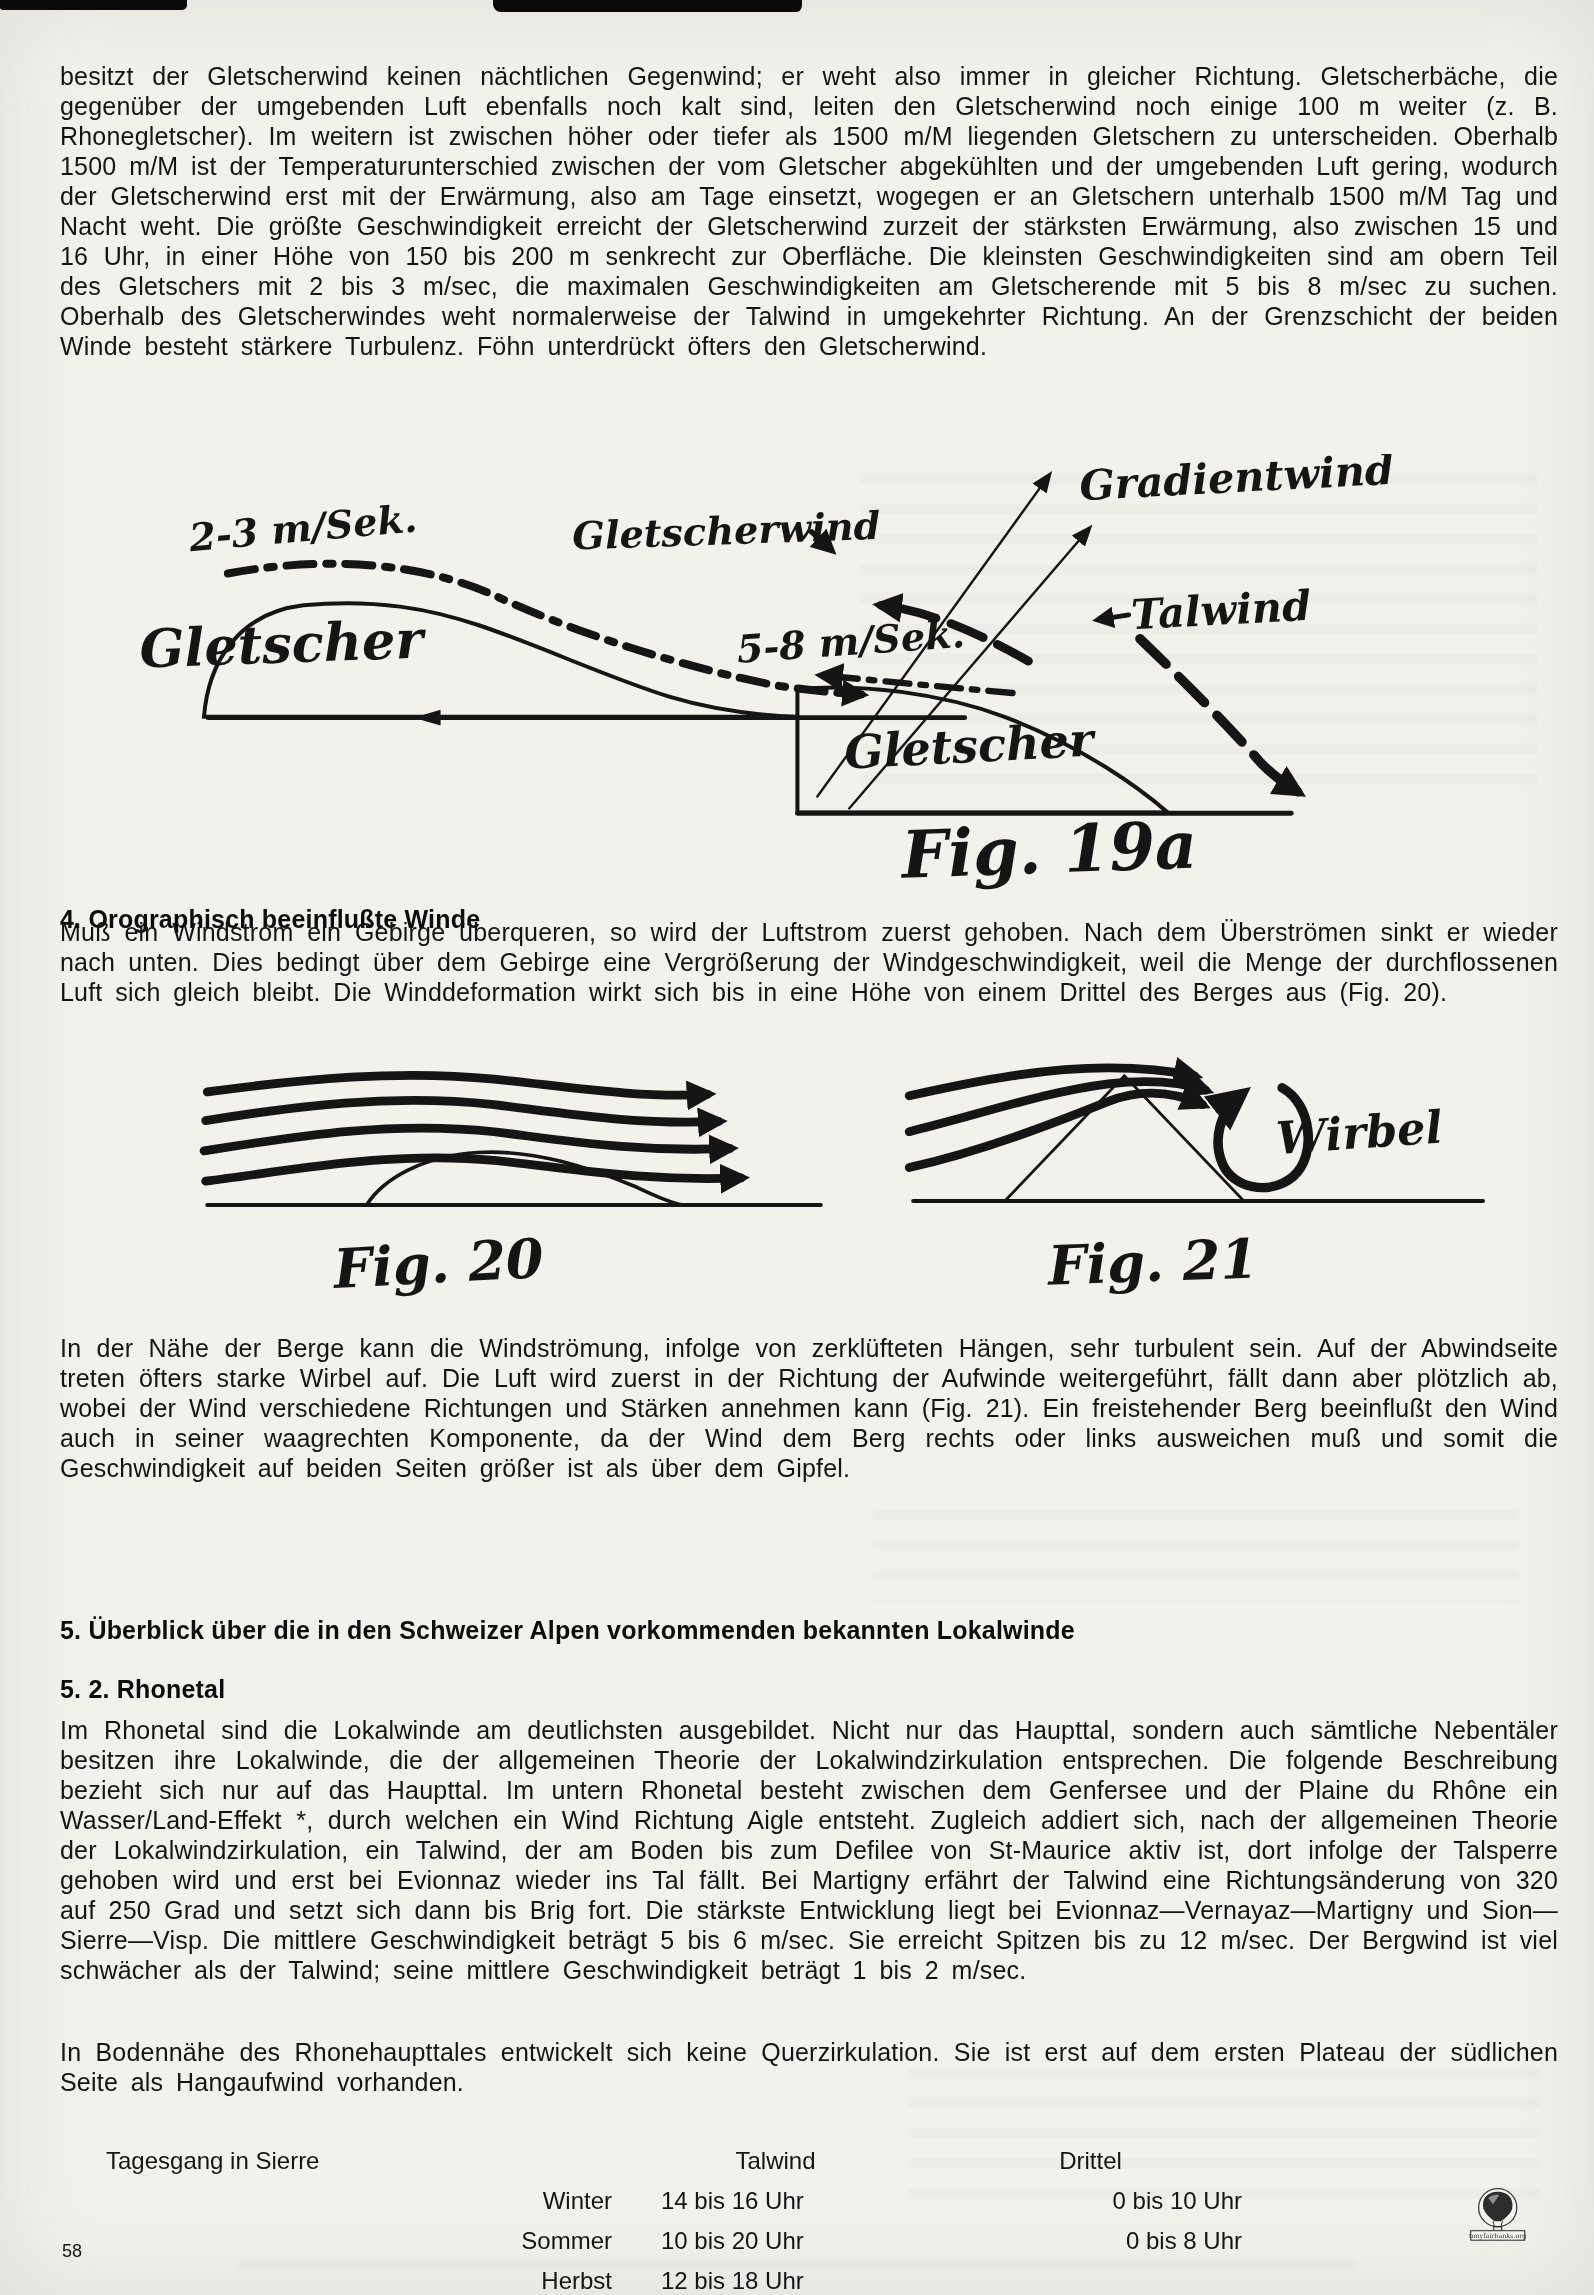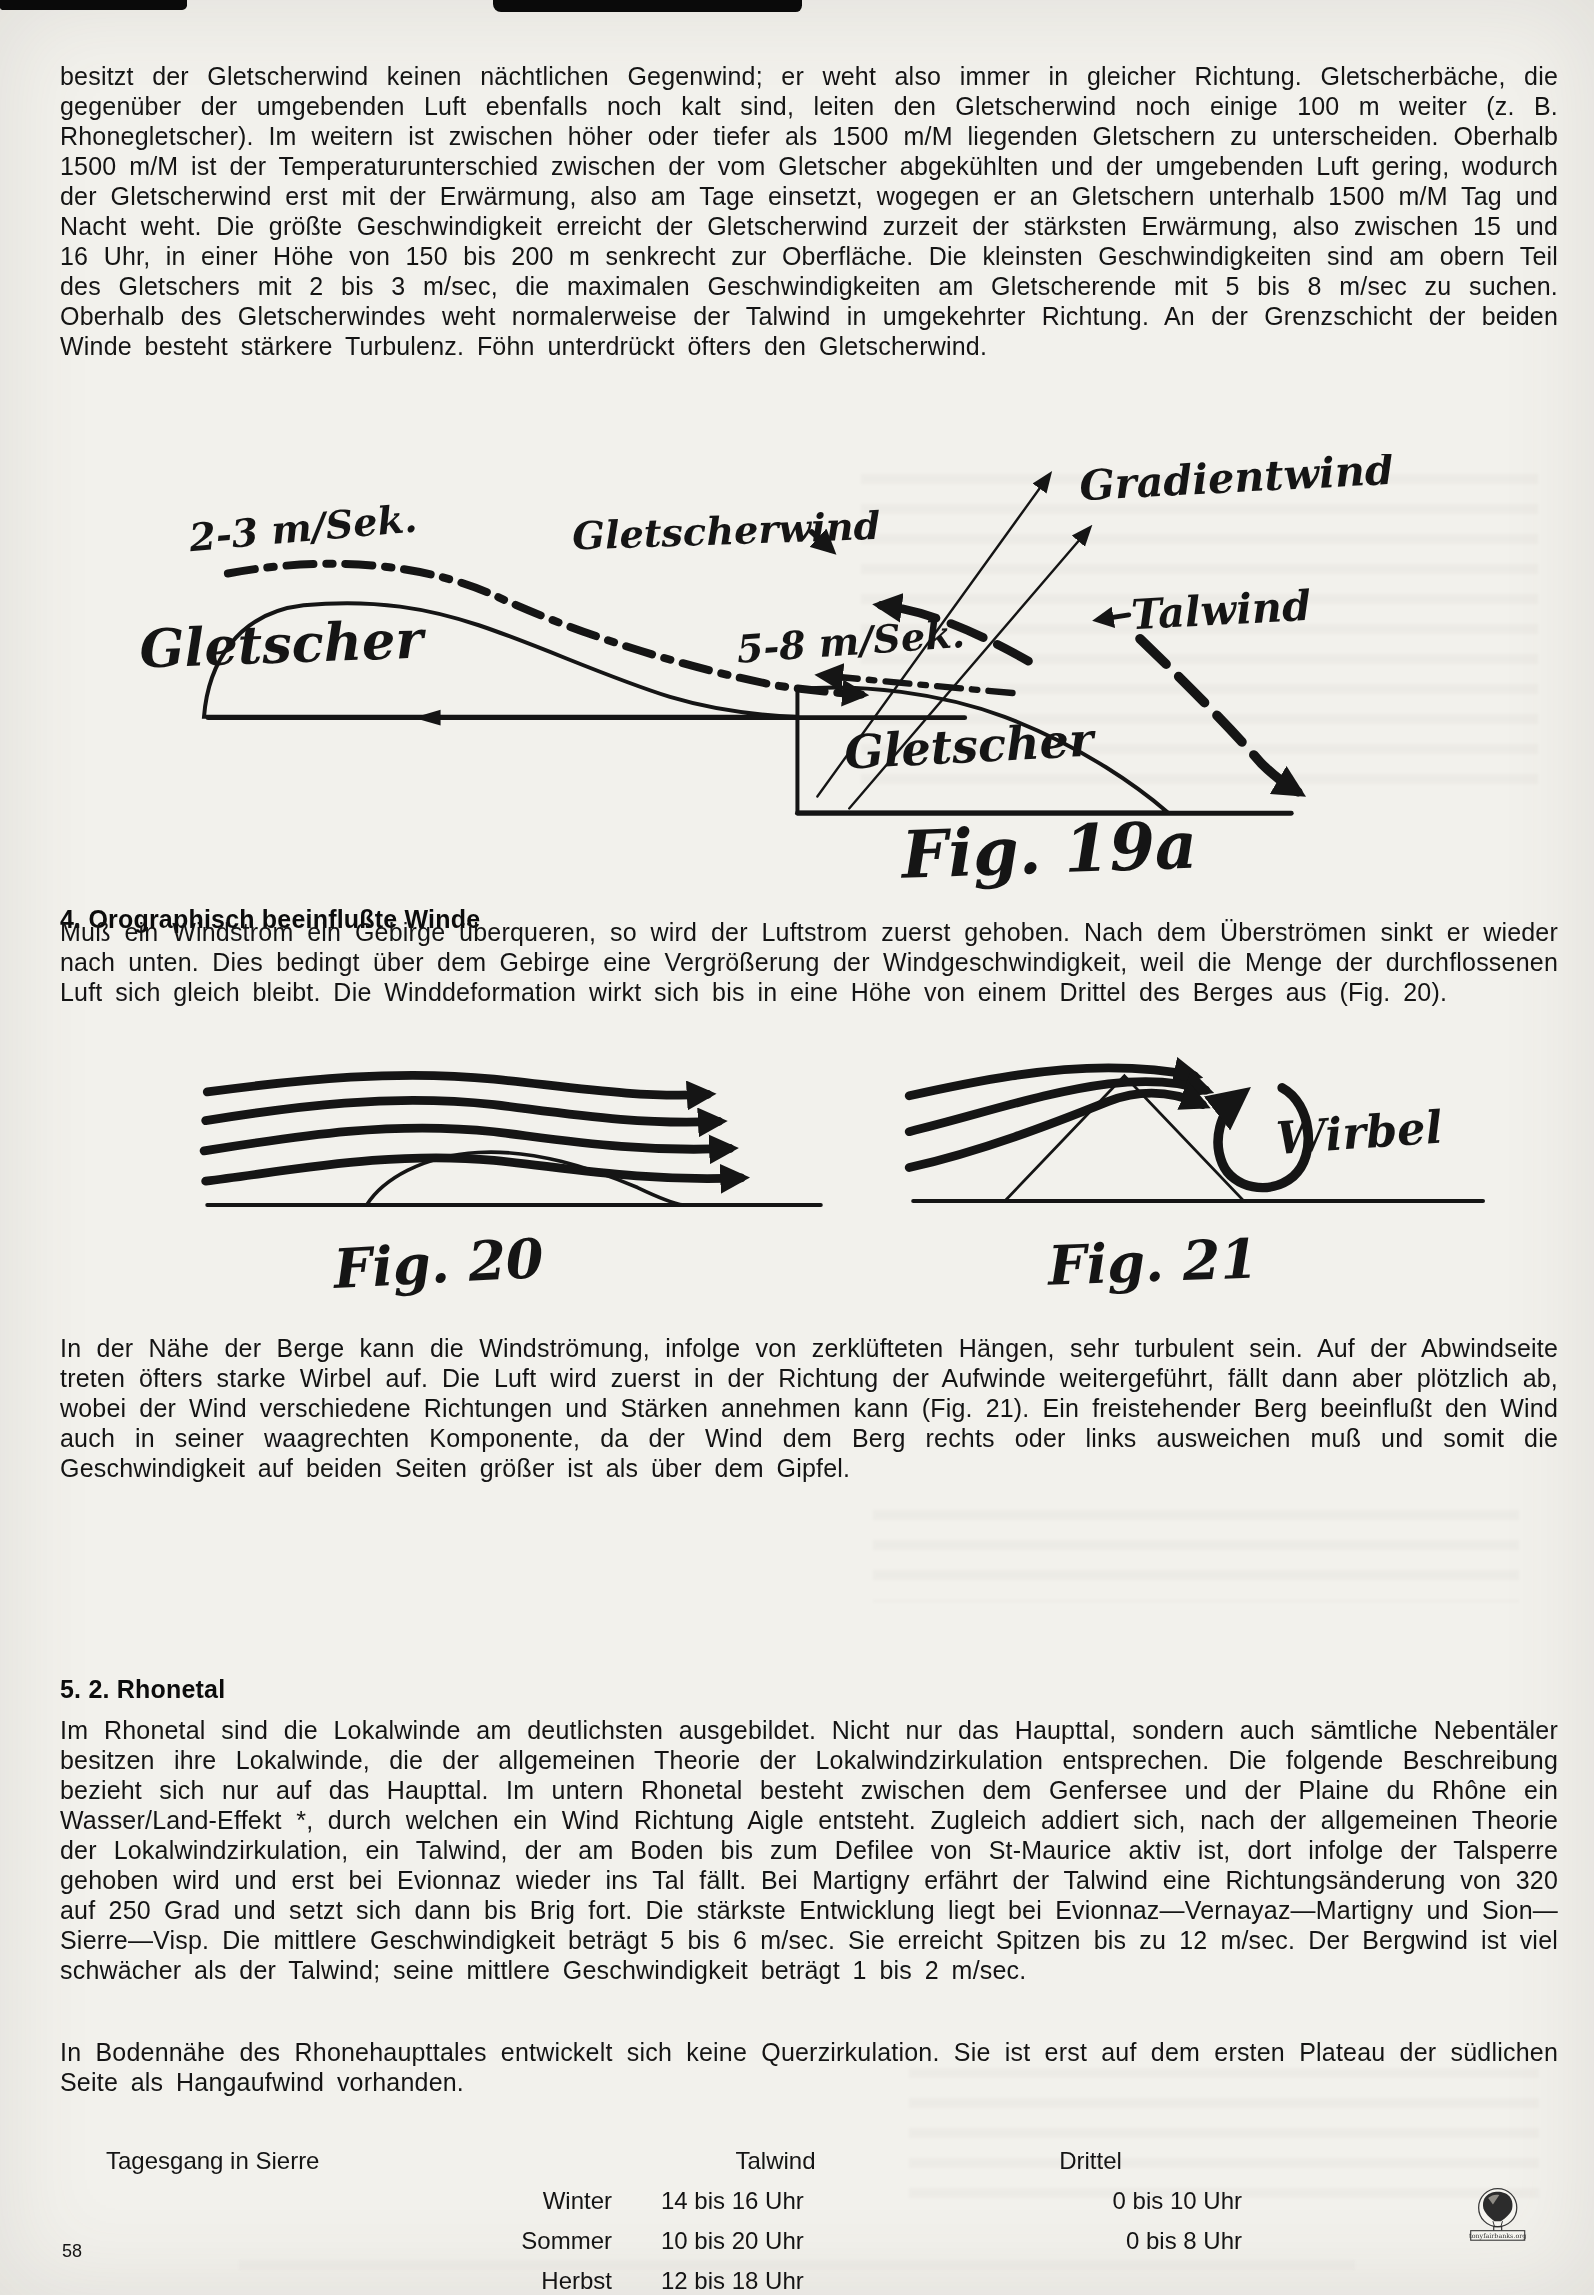--- a/index.html
+++ b/index.html
@@ -143,20 +143,21 @@
     <path class="ink" d="M 10 65 C 100 45 180 30 260 30 C 305 30 335 33 368 40" stroke-width="11" marker-end="url(#mBig)"></path>
     <path class="ink" d="M 10 110 C 100 88 180 60 260 50 C 312 44 352 48 382 58" stroke-width="11" marker-end="url(#mBig)"></path>
     <path class="ink" d="M 10 155 C 100 135 190 100 260 72 C 302 56 342 60 378 76" stroke-width="11" marker-end="url(#mBig)"></path>
     <path class="ink" d="M 478 55 C 515 75 522 140 492 166 C 462 191 416 181 403 150 C 391 122 399 85 426 64" stroke-width="12" marker-end="url(#mMed)"></path>
     <text class="hand" x="472" y="138" font-size="56" transform="rotate(-4 472 138)">Wirbel</text>
     <text class="hand" x="185" y="302" font-size="68" transform="rotate(-2 185 302)">Fig. 21</text>
   </svg>
 
   <p class="body pos-turb">In der Nähe der Berge kann die Windströmung, infolge von zerklüfteten Hängen, sehr turbulent sein. Auf der Abwindseite treten öfters starke Wirbel auf. Die Luft wird zuerst in der Richtung der Aufwinde weitergeführt, fällt dann aber plötzlich ab, wobei der Wind verschiedene Richtungen und Stärken annehmen kann (Fig. 21). Ein freistehender Berg beeinflußt den Wind auch in seiner waagrechten Komponente, da der Wind dem Berg rechts oder links ausweichen muß und somit die Geschwindigkeit auf beiden Seiten größer ist als über dem Gipfel.</p>
 
+  <h2 class="heading pos-h5">5. Überblick über die in den Schweizer Alpen vorkommenden bekannten Lokalwinde</h2>
   <h2 class="heading pos-h51">5. 2. Rhonetal</h2>
   <p class="body pos-p51a">Im Rhonetal sind die Lokalwinde am deutlichsten ausgebildet. Nicht nur das Haupttal, sondern auch sämtliche Nebentäler besitzen ihre Lokalwinde, die der allgemeinen Theorie der Lokalwindzirkulation entsprechen. Die folgende Beschreibung bezieht sich nur auf das Haupttal. Im untern Rhonetal besteht zwischen dem Genfersee und der Plaine du Rhône ein Wasser/Land-Effekt *, durch welchen ein Wind Richtung Aigle entsteht. Zugleich addiert sich, nach der allgemeinen Theorie der Lokalwindzirkulation, ein Talwind, der am Boden bis zum Defilee von St-Maurice aktiv ist, dort infolge der Talsperre gehoben wird und erst bei Evionnaz wieder ins Tal fällt. Bei Martigny erfährt der Talwind eine Richtungsänderung von 320 auf 250 Grad und setzt sich dann bis Brig fort. Die stärkste Entwicklung liegt bei Evionnaz—Vernayaz—Martigny und Sion—Sierre—Visp. Die mittlere Geschwindigkeit beträgt 5 bis 6 m/sec. Sie erreicht Spitzen bis zu 12 m/sec. Der Bergwind ist viel schwächer als der Talwind; seine mittlere Geschwindigkeit beträgt 1 bis 2 m/sec.</p>
   <p class="body pos-p51b">In Bodennähe des Rhonehaupttales entwickelt sich keine Querzirkulation. Sie ist erst auf dem ersten Plateau der südlichen Seite als Hangaufwind vorhanden.</p>
 
   <div class="ttable">
     <div style="display:contents">
       <span class="tc c1">Tagesgang in Sierre</span>
       <span class="tc c2"></span>
       <span class="tc c3 th">Talwind</span>
       <span class="tc c4 th">Drittel</span>

